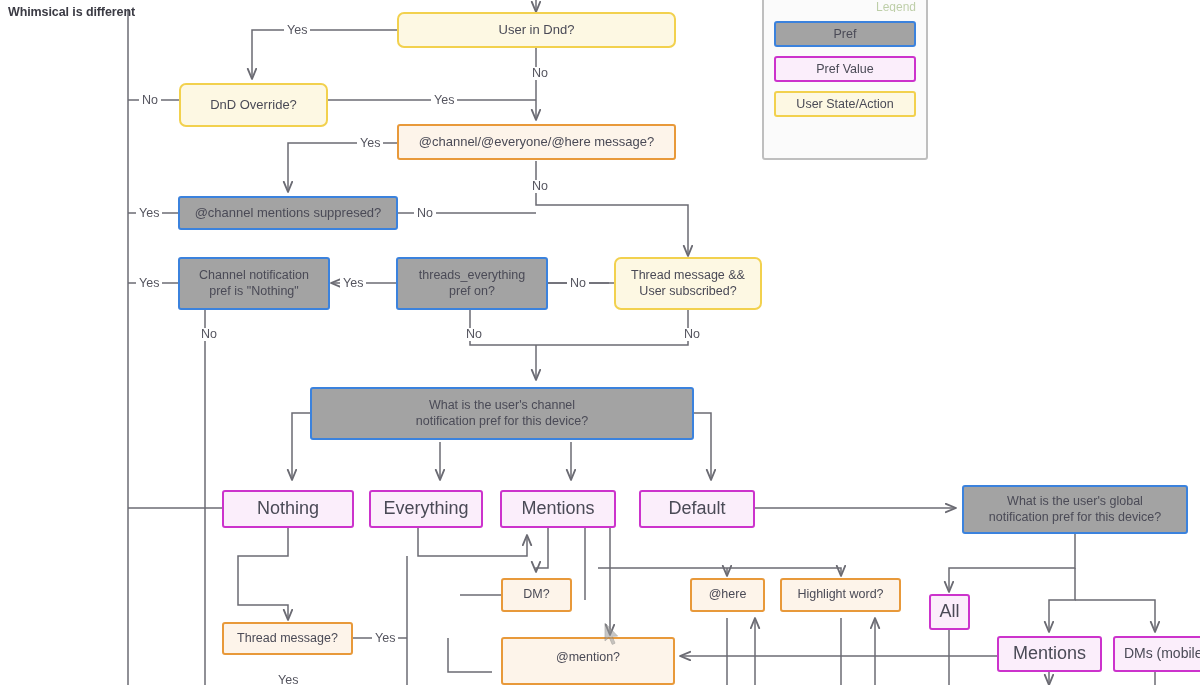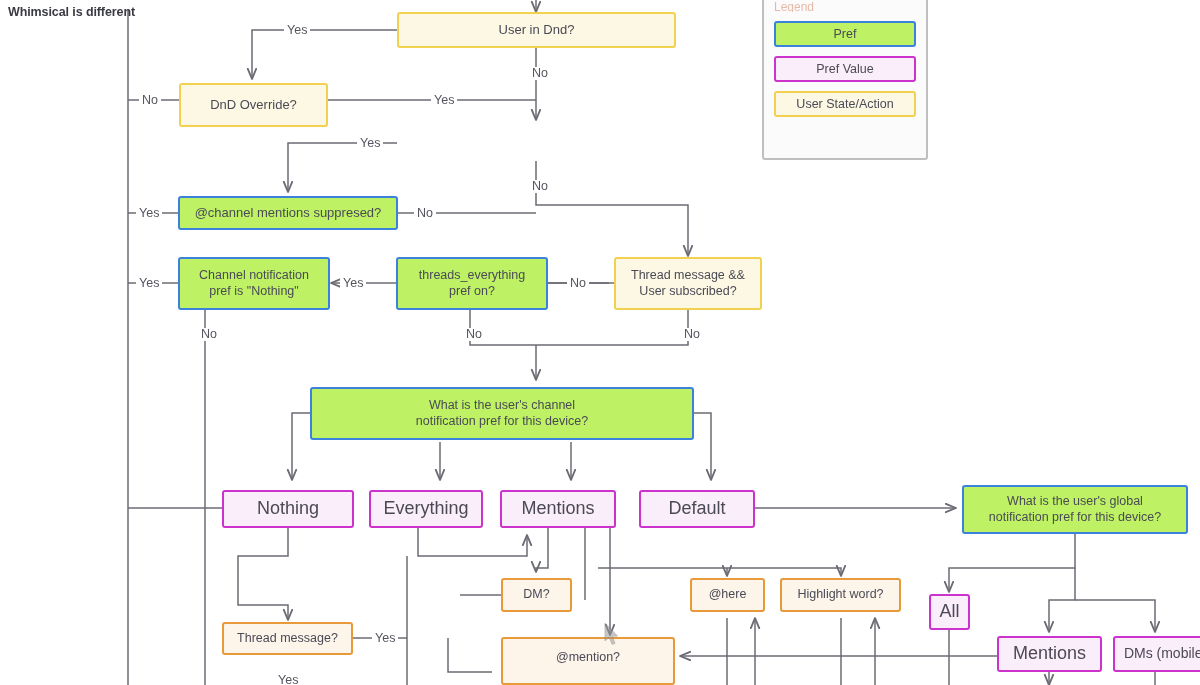--- a/index.html
+++ b/index.html
@@ -40,23 +40,23 @@
     align-items: center;
     justify-content: center;
     text-align: center;
     border-radius: 3px;
     border-width: 2px;
     border-style: solid;
     color: #4a4a56;
     line-height: 1.22;
     padding: 2px 6px;
   }
-  .n-pref      { background: #bef264; border-color: #3b82dd; }
+  .n-pref      { background: #a3a3a3; border-color: #3b82dd; }
   .n-prefval   { background: #fbeefb; border-color: #cc33cc; }
-  .n-userstate { background: #fdf8e3; border-color: #f2d14e; }
+  .n-userstate { background: #fdf8e3; border-color: #f2d14e; border-radius: 7px; }
   .n-parsing   { background: #fdf4ea; border-color: #e8993a; }
 
   .lbl {
     position: absolute;
     font-size: 12.5px;
     color: #55555f;
     background: #ffffff;
     padding: 0 3px;
     white-space: nowrap;
     line-height: 1;
@@ -69,22 +69,22 @@
     width: 166px;
     height: 172px;
     box-sizing: border-box;
     background: #fbfbfb;
     border: 2px solid #bfbfbf;
     border-radius: 3px;
     padding: 10px;
   }
   #legend .legend-title {
     font-size: 12px;
-    color: #c2410c;
-    text-align: left;
+    color: #4d7c0f;
+    text-align: right;
     height: 12px;
     overflow: hidden;
     opacity: .35;
   }
   #legend .lgitem {
     box-sizing: border-box;
     height: 26px;
     margin-top: 9px;
     display: flex;
     align-items: center;
@@ -203,20 +203,21 @@
     <div class="legend-title">Legend</div>
     <div class="lgitem n-pref">Pref</div>
     <div class="lgitem n-prefval">Pref Value</div>
     <div class="lgitem n-userstate">User State/Action</div>
   </div>
 
   <div class="node n-userstate" style="left:397px;top:12px;width:279px;height:36px;font-size:13px;">User in Dnd?</div>
 
   <div class="node n-userstate" style="left:179px;top:83px;width:149px;height:44px;font-size:13px;">DnD Override?</div>
 
+  <div class="node n-parsing" style="left:397px;top:124px;width:279px;height:36px;font-size:13px;">@channel/@everyone/@here message?</div>
 
   <div class="node n-pref" style="left:178px;top:196px;width:220px;height:34px;font-size:13px;">@channel mentions suppresed?</div>
 
   <div class="node n-userstate" style="left:614px;top:257px;width:148px;height:53px;font-size:12.5px;white-space:pre-line;">Thread message &amp;&amp;
 User subscribed?</div>
 
   <div class="node n-pref" style="left:396px;top:257px;width:152px;height:53px;font-size:12.5px;white-space:pre-line;">threads_everything
 pref on?</div>
 
   <div class="node n-pref" style="left:178px;top:257px;width:152px;height:53px;font-size:12.5px;white-space:pre-line;">Channel notification

